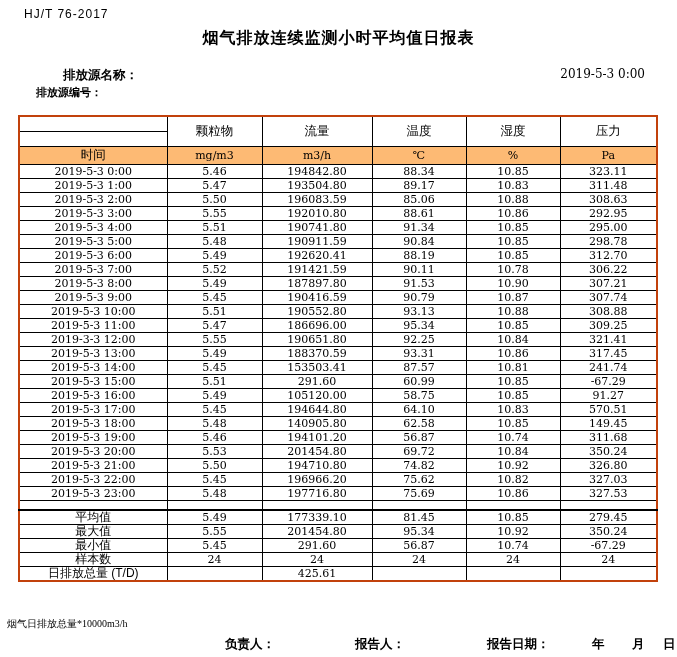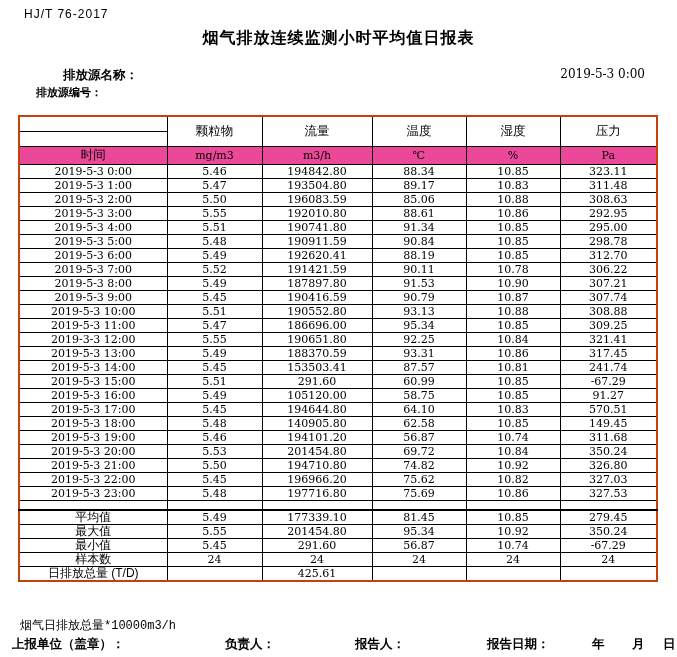--- a/index.html
+++ b/index.html
@@ -17,28 +17,28 @@
     position:absolute;left:18px;top:115px;width:640px;
     border-collapse:collapse;table-layout:fixed;border:2px solid #c2410c;
     font-family:"DejaVu Serif",serif;
   }
   .report th,.report td{
     border:1px solid #000;padding:0;text-align:center;vertical-align:middle;
     white-space:nowrap;overflow:hidden;
   }
   .head-empty{height:14px;background:#fff;}
   .col-head{font-family:"Liberation Sans",sans-serif;font-size:12.5px;font-weight:normal;}
-  .unit-row td{background:#ec4899;font-size:11px;height:15px;margin-top:12px;}
+  .unit-row td{background:#fdba74;font-size:11px;height:15px;margin-top:12px;}
   .unit-row .time-head{font-family:"Liberation Sans",sans-serif;font-size:12.5px;}
   .data-row td{font-size:11px;height:13px;line-height:13px;}
   .spacer-row td{height:8px;border-bottom:2px solid #000;}
   .summary-row td{font-size:11px;height:13px;line-height:13px;}
   .summary-row .sum-label{font-family:"Liberation Sans",sans-serif;font-size:12px;}
 
-  .foot-note{position:absolute;left:20px;top:617px;font-size:12px;font-family:Liberation Mono, monospace;}
+  .foot-note{position:absolute;left:7px;top:617px;font-size:10px;font-family:Liberation Serif, serif;}
   .sign-line{position:absolute;left:0;top:636px;width:677px;height:16px;font-weight:bold;font-size:12.5px;}
   .sign-line span{position:absolute;top:0;}
   .lbl-unit{left:12px;}
   .lbl-resp{left:225px;}
   .lbl-reporter{left:355px;}
   .lbl-date{left:487px;}
   .lbl-year{left:592px;}
   .lbl-month{left:632px;}
   .lbl-day{left:663px;}
 </style>
@@ -356,20 +356,19 @@
         <td>425.61</td>
         <td></td>
         <td></td>
         <td></td>
       </tr>
     </tbody>
 </table>
 
 <div class="foot-note">烟气日排放总量*10000m3/h</div>
 <div class="sign-line">
-  <span class="lbl-unit">上报单位（盖章）：</span>
   <span class="lbl-resp">负责人：</span>
   <span class="lbl-reporter">报告人：</span>
   <span class="lbl-date">报告日期：</span>
   <span class="lbl-year">年</span>
   <span class="lbl-month">月</span>
   <span class="lbl-day">日</span>
 </div>
 
 </body></html>

